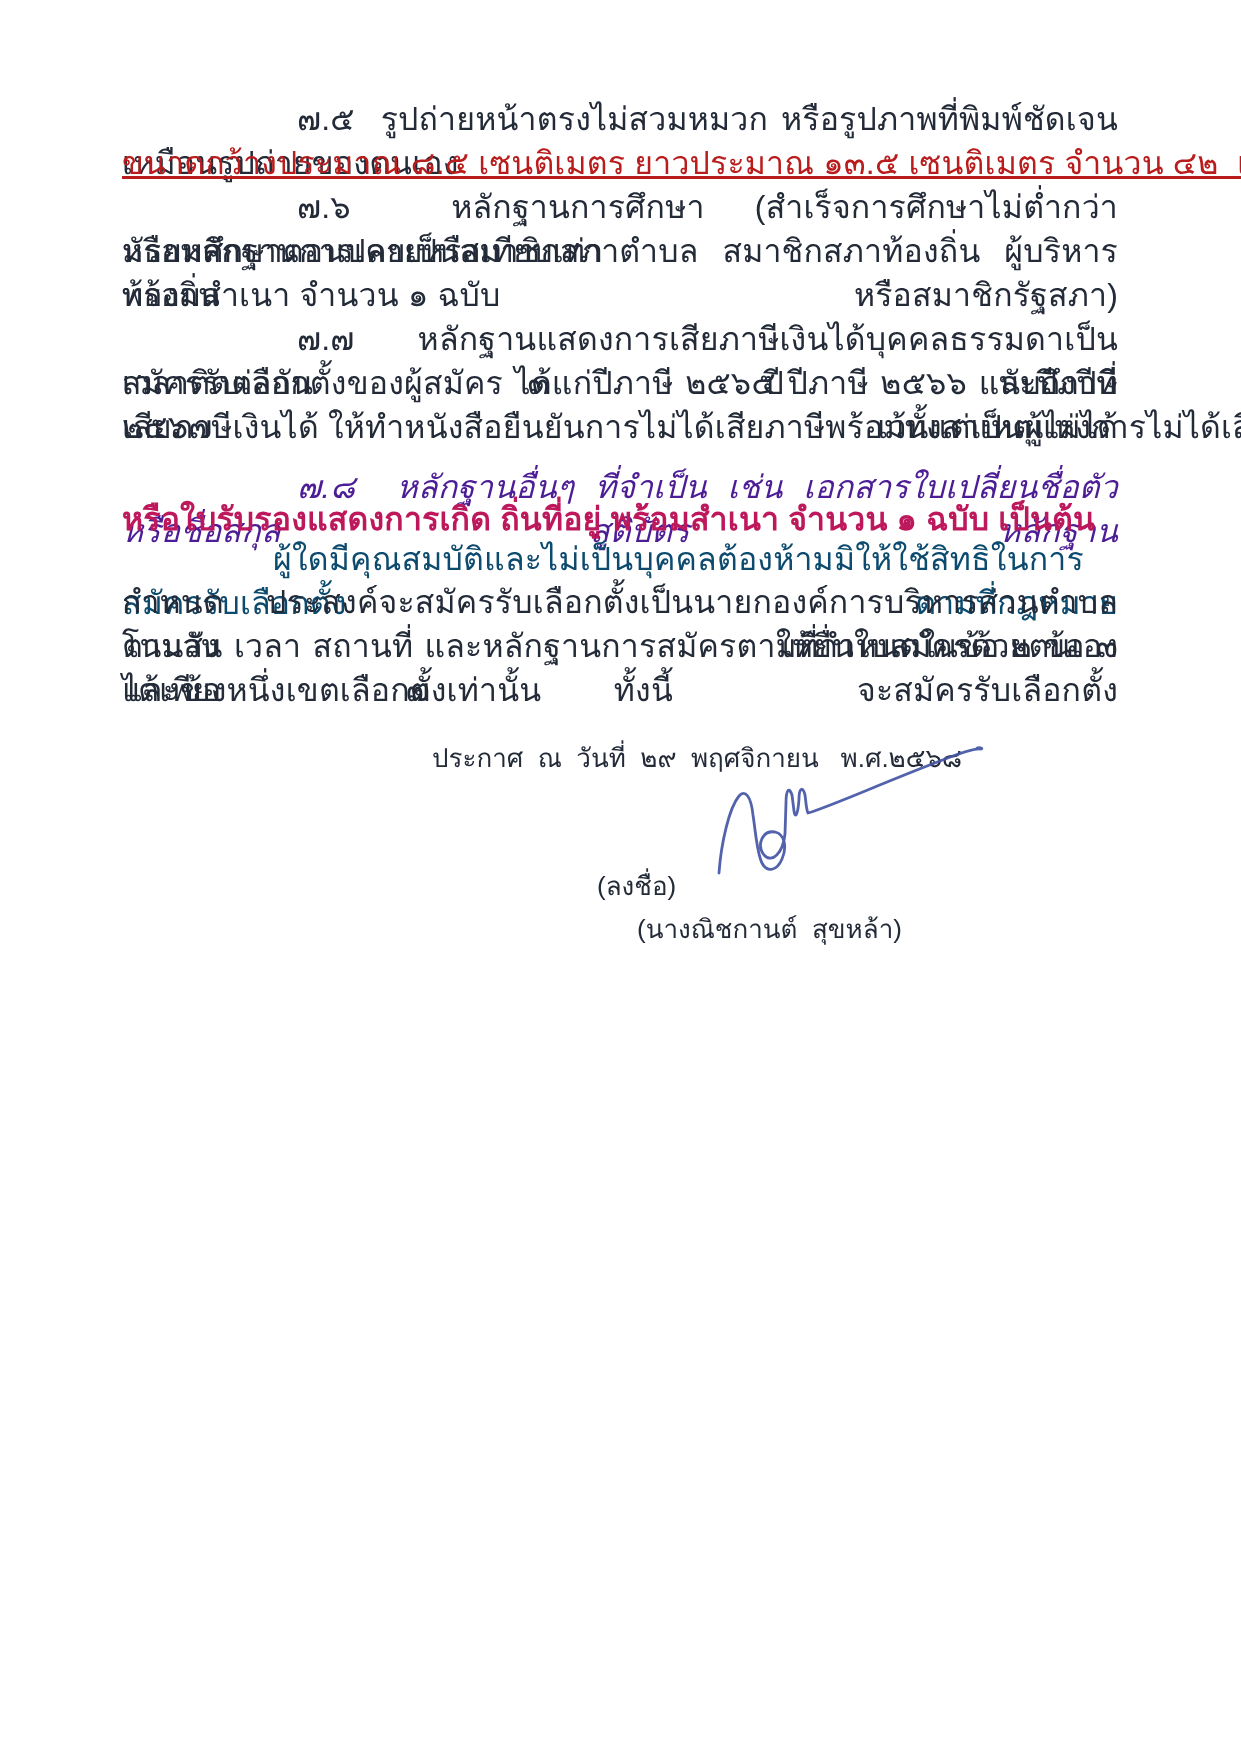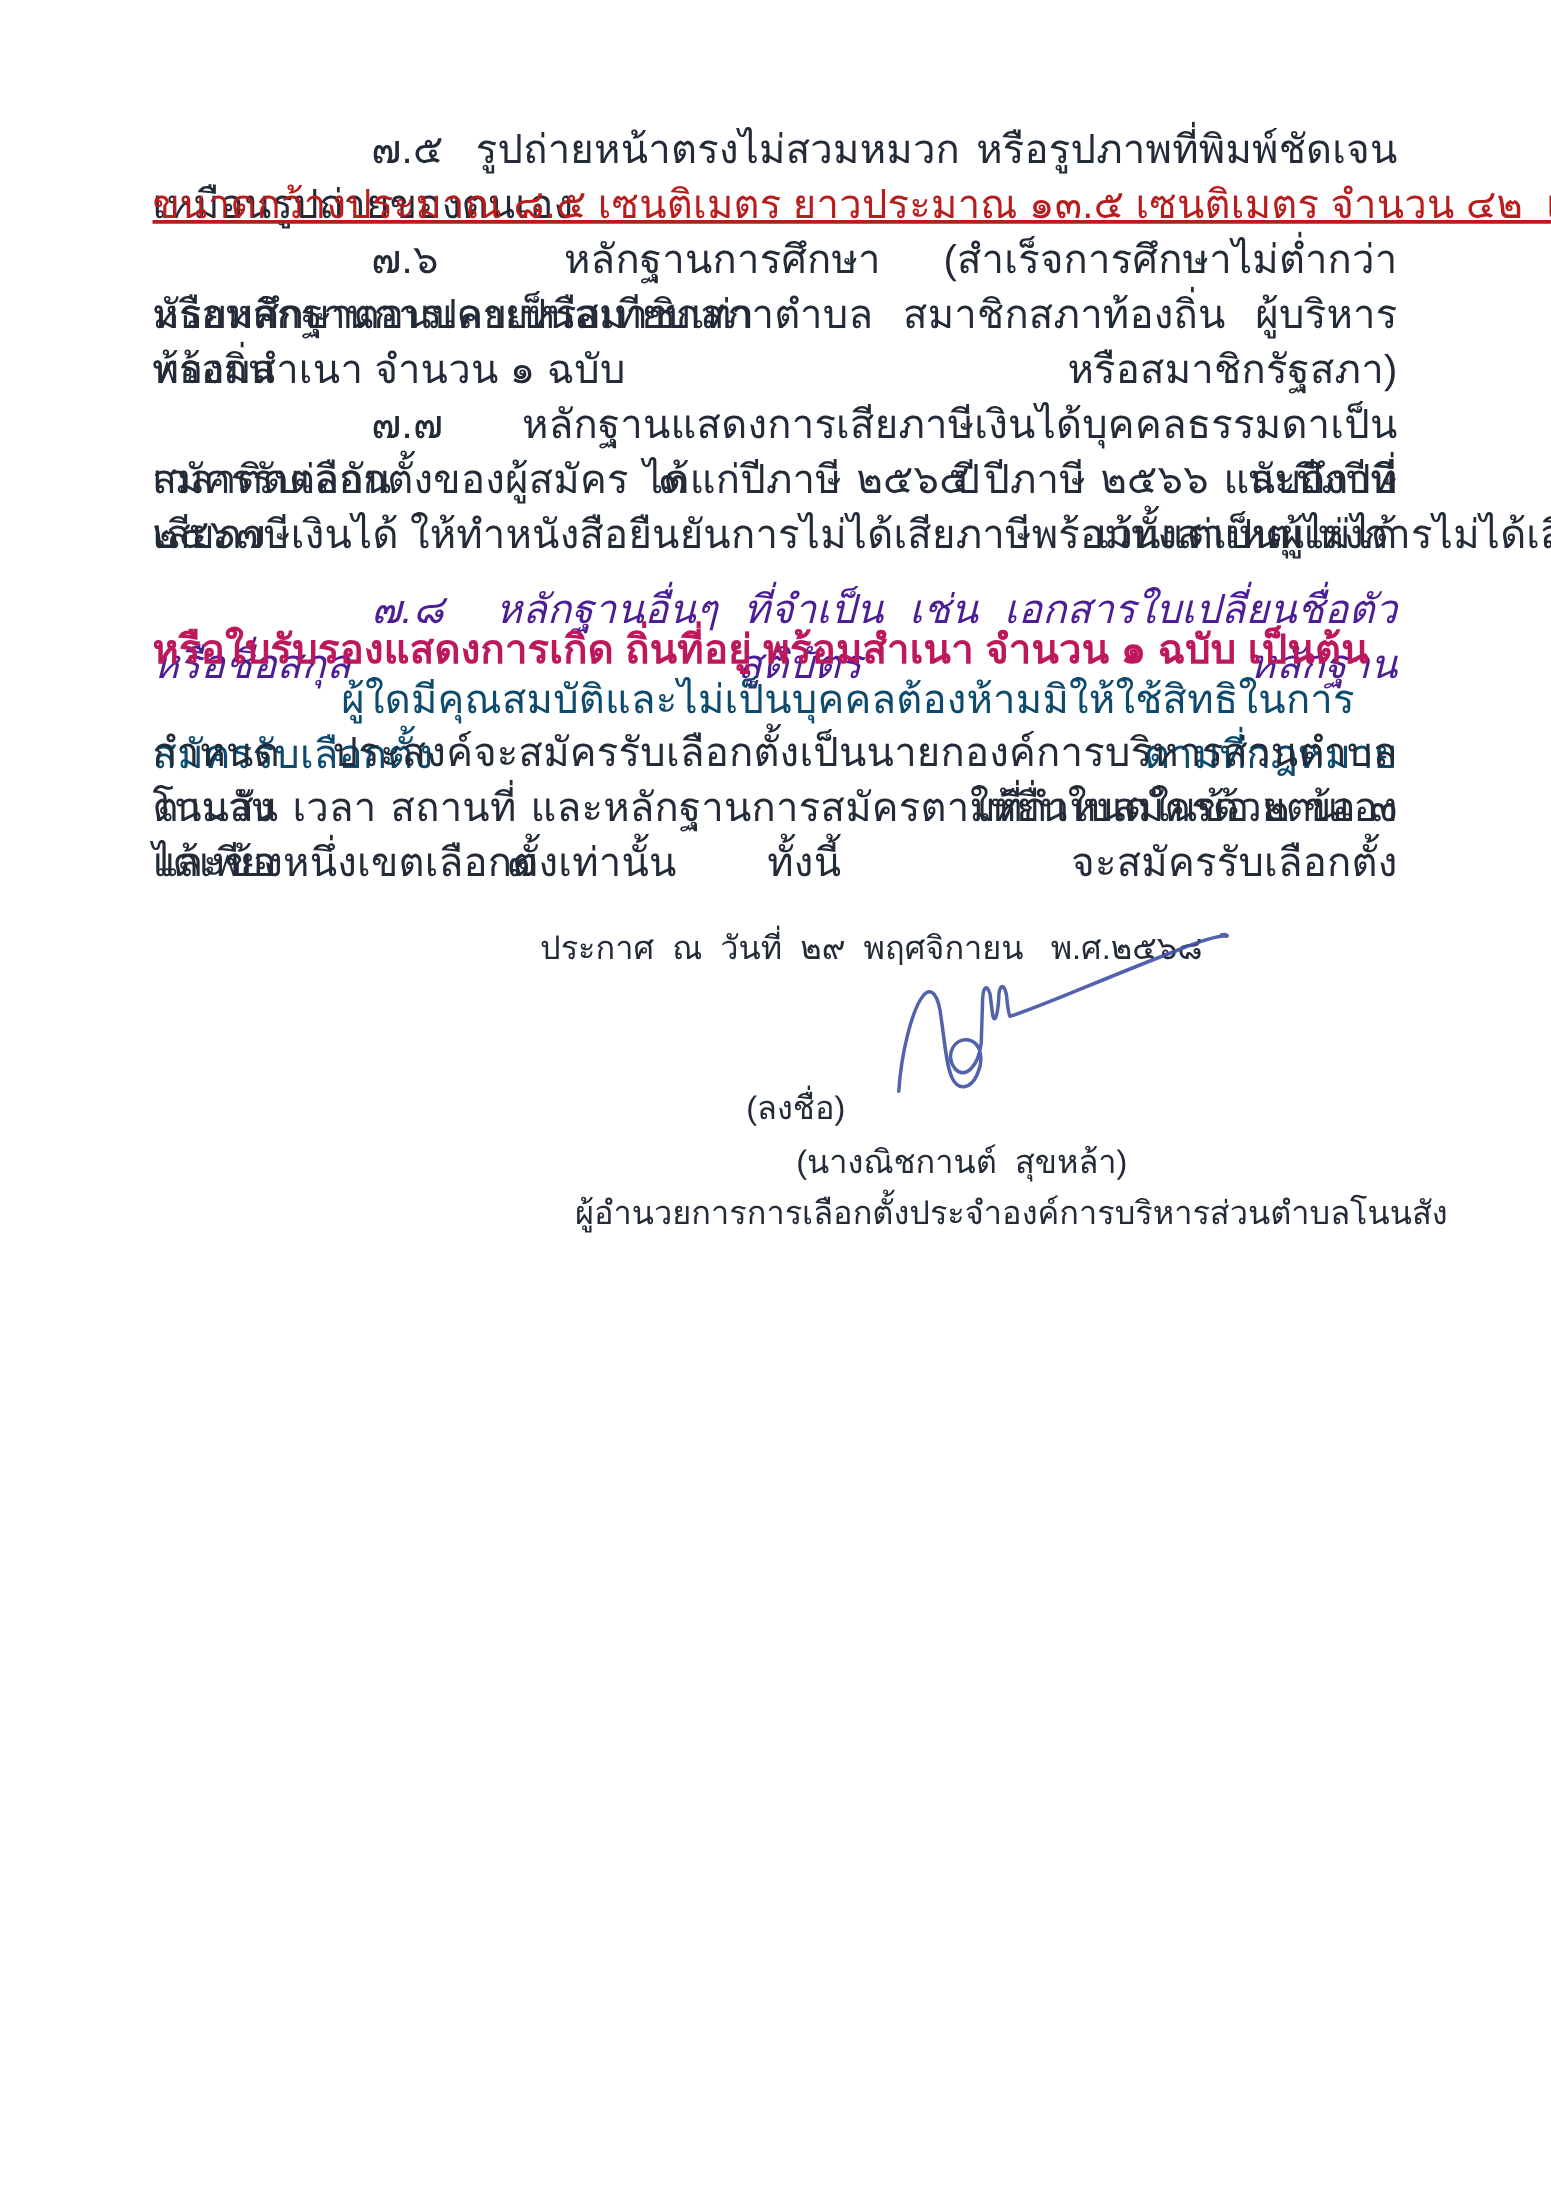--- a/index.html
+++ b/index.html
@@ -87,15 +87,14 @@
                C 131 85, 182 62, 242 39
                C 262 31, 277 26, 283 27
                C 285 27, 283 25, 279 26"></path>
     </svg>
   </div>
 
   <div class="closing" style="left: 597px; top: 864px; color: rgb(35, 42, 56);">(ลงชื่อ)</div>
 
   <div class="closing" style="left: 617px; top: 907px; color: rgb(35, 42, 56); margin-left: 20px;">(นางณิชกานต์  สุขหล้า)</div>
 
-  <div class="closing" style="left: 460px; top: 948px; color: rgb(35, 42, 56);">ผู้อำนวยการการเลือกตั้งประจำองค์การบริหารส่วนตำบลโนนสัง</div>
 
 </div>
 
 </body></html>

